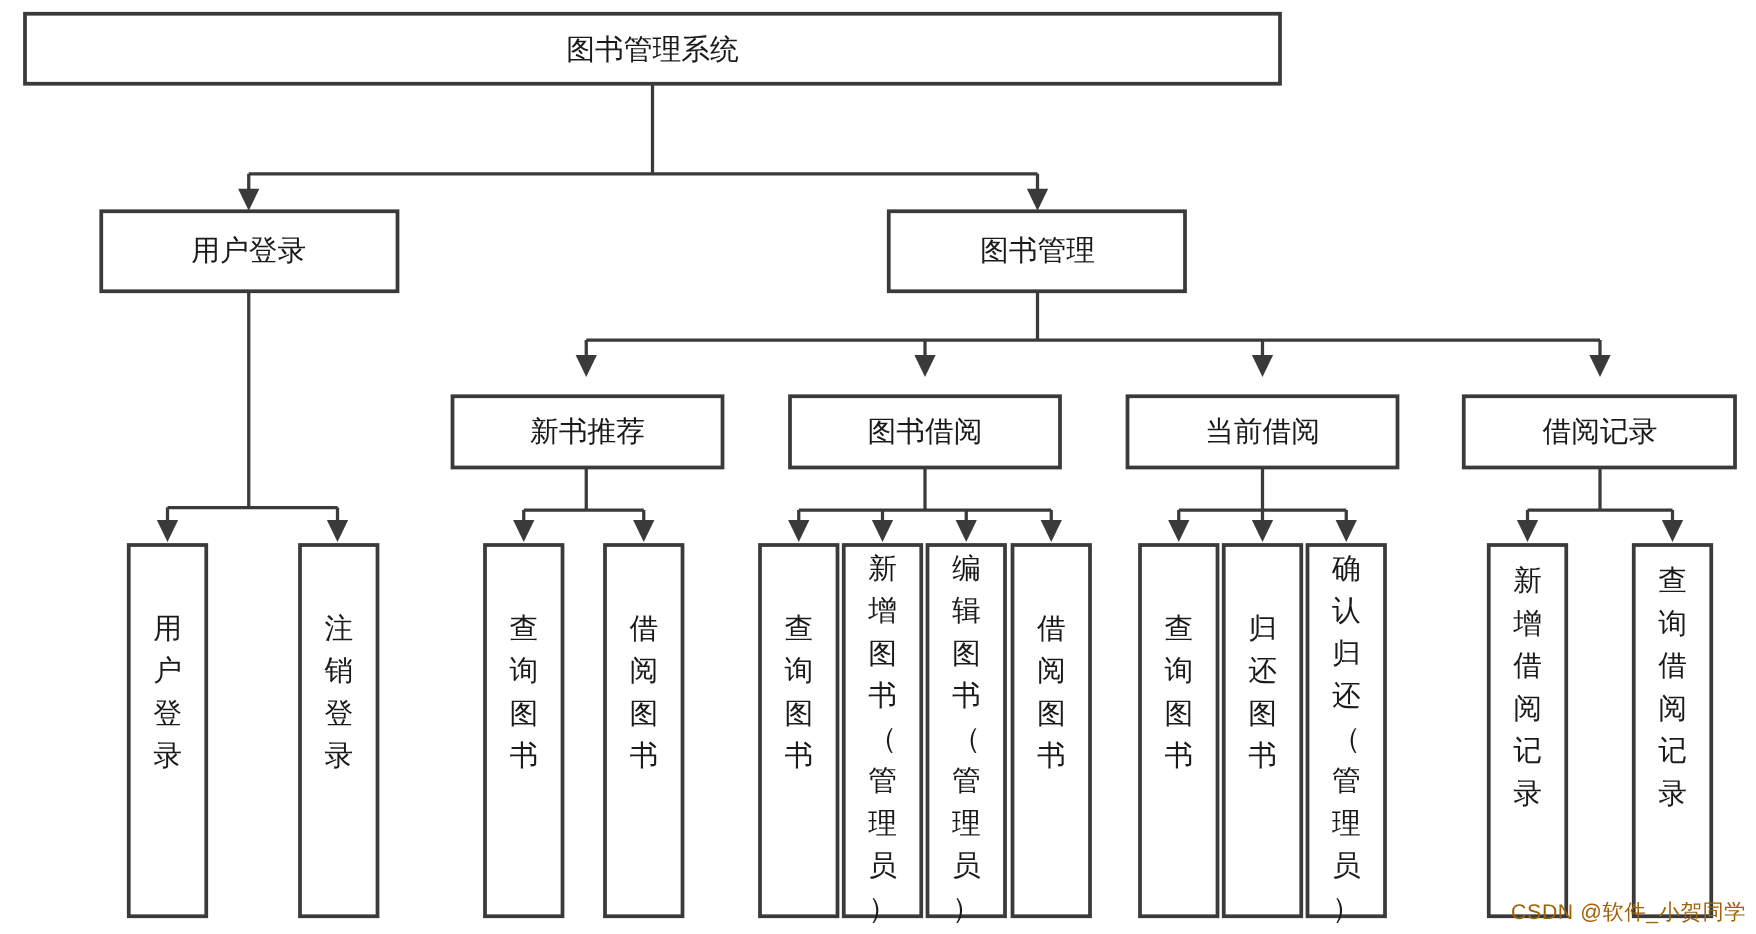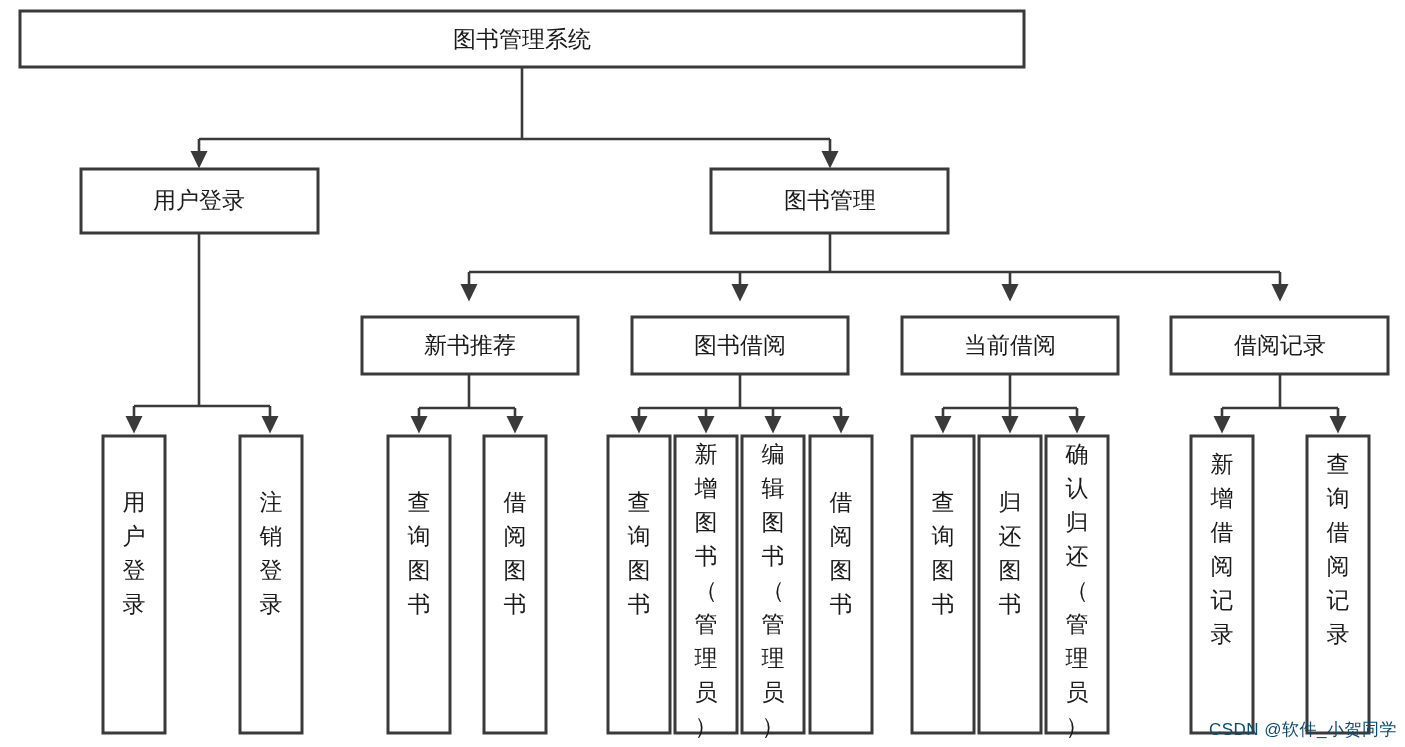--- a/index.html
+++ b/index.html
@@ -45,21 +45,21 @@
   .arrow-head {
     fill: #3a3a3a;
     stroke: none;
   }
   .watermark {
     position: absolute;
     right: 8px;
     bottom: 6px;
     font-family: "Liberation Sans", "DejaVu Sans", sans-serif;
     font-size: 17px;
-    color: #0c4a6e;
+    color: #a16207;
     letter-spacing: 0.5px;
     pointer-events: none;
     white-space: nowrap;
   }
 </style>
 </head>
 <body>
 
 <svg id="diagram" viewBox="0 0 1405 747" xmlns="http://www.w3.org/2000/svg">
 

